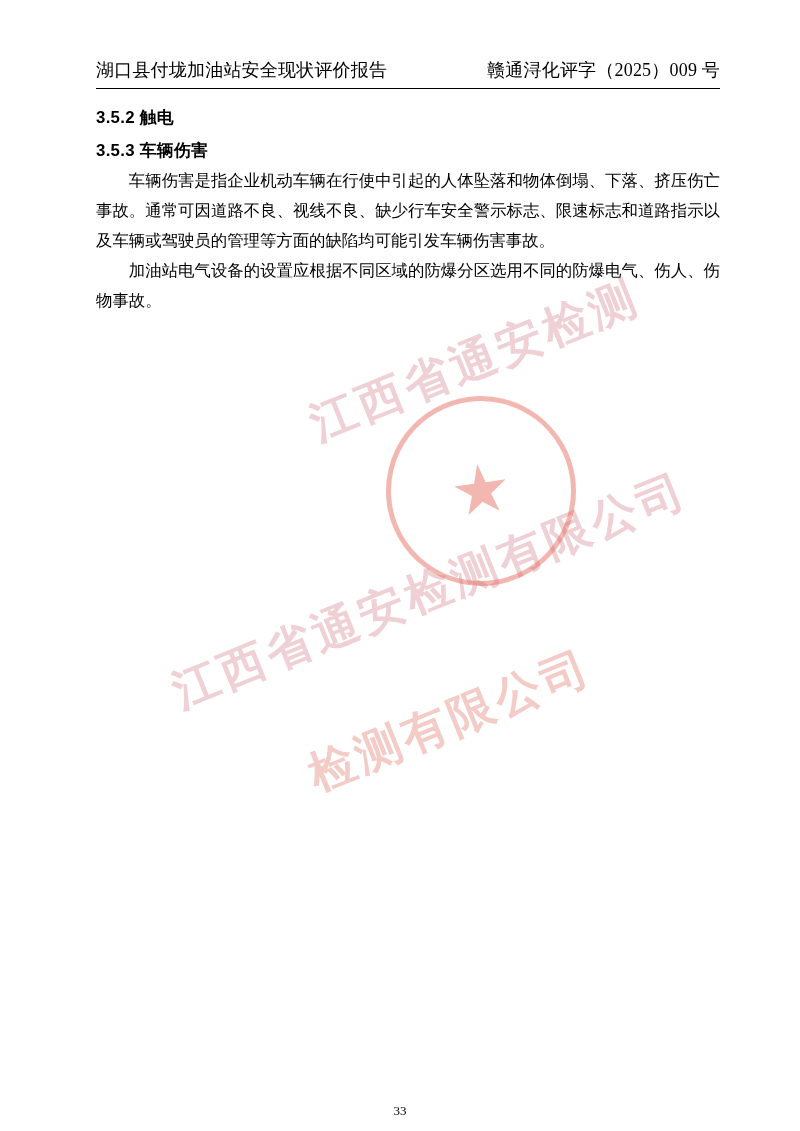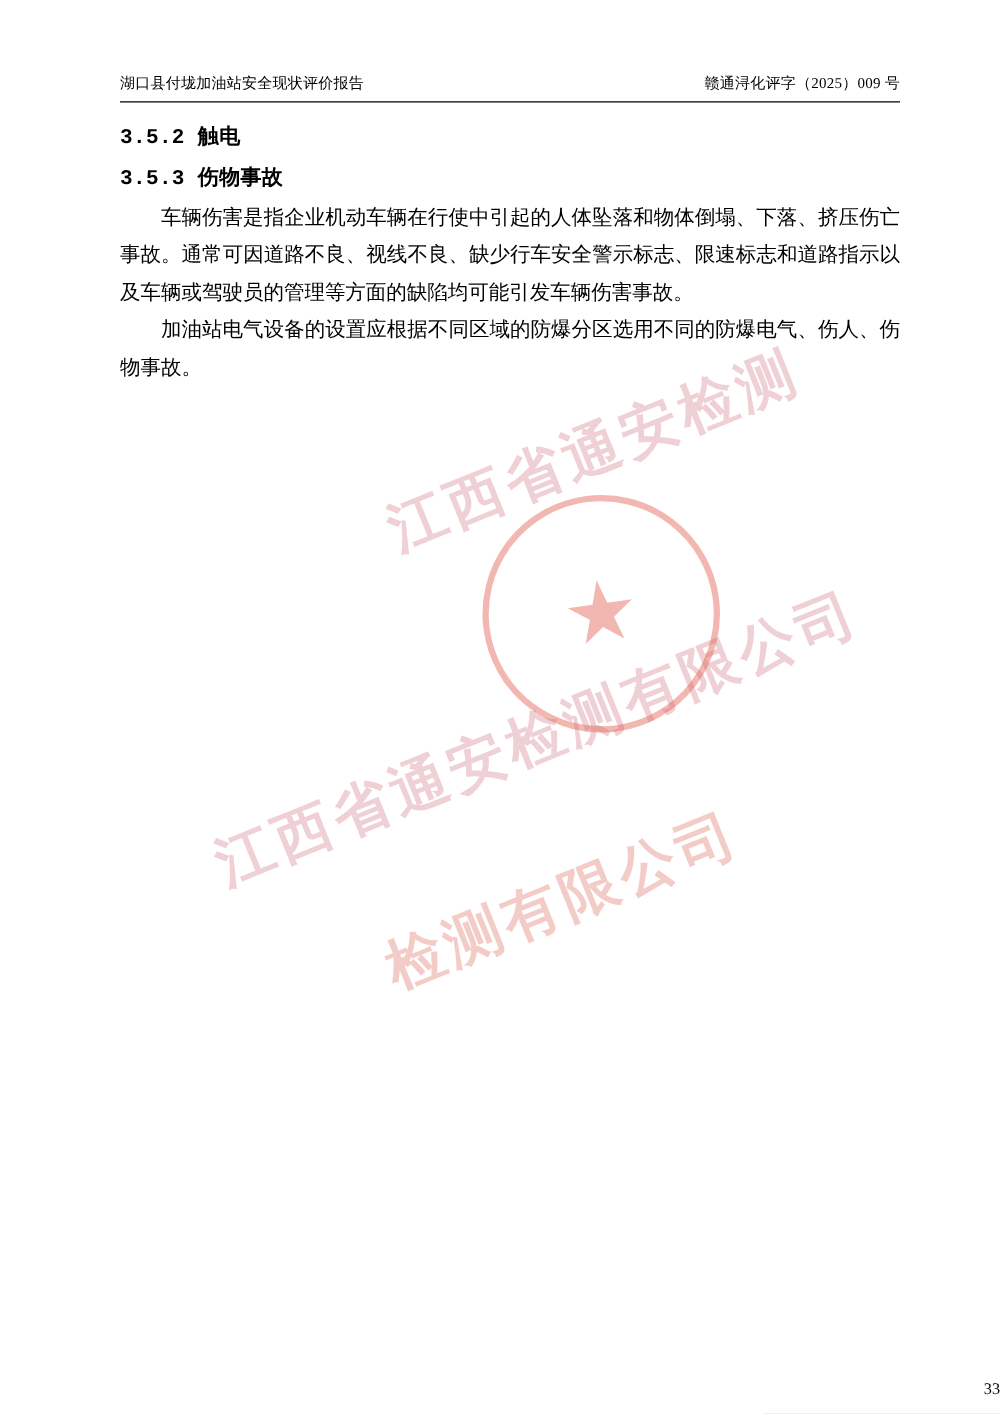--- a/index.html
+++ b/index.html
@@ -24,21 +24,21 @@
     left: 96px;
     right: 80px;
     top: 58px;
     bottom: 40px;
   }
   
   .doc-header {
     display: flex;
     justify-content: space-between;
     align-items: flex-end;
-    font-size: 12px;
+    font-size: 18px;
     color: #000;
     letter-spacing: 0.2px;
     padding-bottom: 6px;
     border-bottom: 1.2px solid #000;
   }
   .doc-header .hdr-left {
     white-space: nowrap;
   }
   .doc-header .hdr-right {
     white-space: nowrap;
@@ -58,30 +58,30 @@
     text-indent: 2em;
   }
   p.para.noindent {
     text-indent: 0;
   }
   h3.heading {
     margin: 2px 0 0 0;
     font-size: 16.8px;
     font-weight: bold;
     line-height: 1.82;
-    font-family: Liberation Mono, monospace;
+    font-family: Liberation Sans, sans-serif;
     letter-spacing: 0.3px;
   }
   
   .page-number {
     position: absolute;
     left: 0;
     right: 0;
     bottom: 12px;
-    text-align: right;
+    text-align: center;
     font-size: 13px;
     color: #000;
   }
   
   .watermark-layer {
     position: absolute;
     inset: 0;
     pointer-events: none;
     overflow: hidden;
   }
@@ -141,21 +141,21 @@
 
   <div class="page-inner">
 
     <div class="doc-header">
       <div class="hdr-left">湖口县付垅加油站安全现状评价报告</div>
       <div class="hdr-right">赣通浔化评字（2025）009 号</div>
     </div>
 
     <div class="content">
       <h3 class="heading">3.5.2 触电</h3>
-      <h3 class="heading">3.5.3 伤物事故</h3>
+      <h3 class="heading">3.5.3 车辆伤害</h3>
       <p class="para">车辆伤害是指企业机动车辆在行使中引起的人体坠落和物体倒塌、下落、挤压伤亡事故。通常可因道路不良、视线不良、缺少行车安全警示标志、限速标志和道路指示以及车辆或驾驶员的管理等方面的缺陷均可能引发车辆伤害事故。</p>
       <p class="para">加油站电气设备的设置应根据不同区域的防爆分区选用不同的防爆电气、伤人、伤物事故。</p>
     </div>
 
   </div>
 
   <div class="page-number">33</div>
 
 </div>
 

